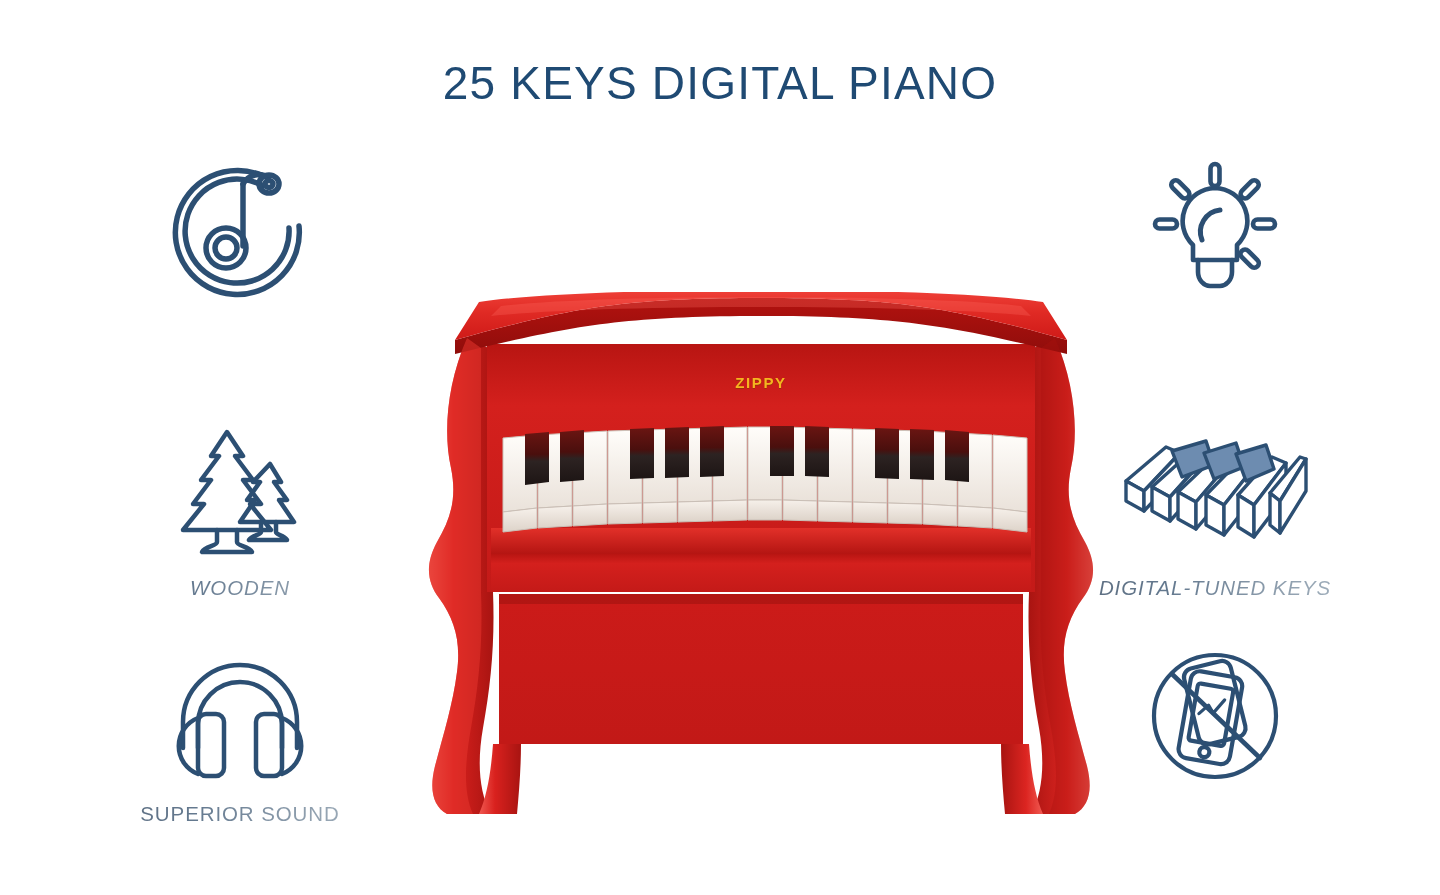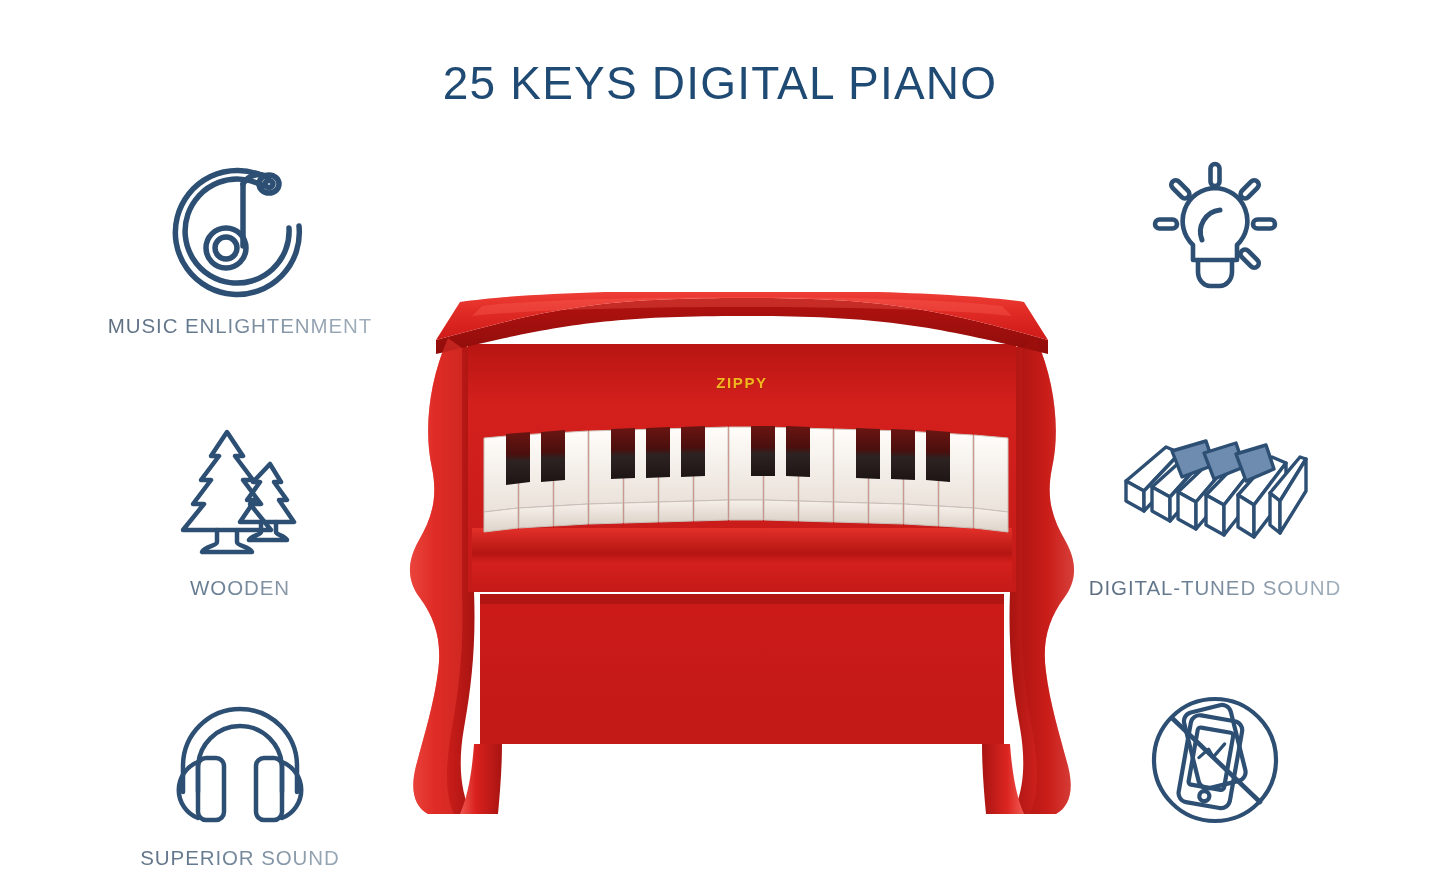--- a/index.html
+++ b/index.html
@@ -44,27 +44,27 @@
     white-space:nowrap;
     background:linear-gradient(100deg,#5b6b7d 0%,#64798f 35%,#8f9fae 72%,#a8b6c2 100%);
     -webkit-background-clip:text;
     background-clip:text;
     color:transparent;
     -webkit-text-fill-color:transparent;
   }
 
   
   .row-1 { position:absolute; top:158px; }
-  .row-2 { position:absolute; top:420px; }
-  .row-3 { position:absolute; top:690px; }
+  .row-2 { position:absolute; top:420px;font-style:italic; }
+  .row-3 { position:absolute; top:646px; }
 
   
   .piano {
     position:absolute;
-    left:402px; top:292px;
+    left:421px; top:292px;
     width:680px; height:528px;
   }
   .piano svg { display:block; }
   .brand {
     position:absolute;
     left:0; top:82px; width:680px;
     text-align:center;
     font-size:15px;
     font-weight:bold;
     letter-spacing:1.6px;
@@ -92,21 +92,20 @@
           <path d="M78 22 L78 84"></path>
 
           <circle cx="61" cy="86" r="20"></circle>
           <circle cx="61" cy="86" r="11"></circle>
 
           <path d="M78 22 C84 12 96 10 103 16"></path>
           <ellipse cx="104" cy="22" rx="10" ry="9"></ellipse>
           <ellipse cx="104" cy="22" rx="4" ry="3.5"></ellipse>
         </svg>
       </div>
-      <div class="flabel">MUSIC ENLIGHTENMENT</div>
     </div>
 
     <div class="feature row-2">
       <div class="icon-wrap">
         <svg width="150" height="142" viewBox="0 0 150 142" fill="none" stroke="#2c4f73" stroke-width="4.5" stroke-linecap="round" stroke-linejoin="round">
 
           <path d="M62 8
                    L78 32 L70 32
                    L88 56 L78 56
                    L96 80 L85 80
@@ -202,21 +201,21 @@
             <path d="M160 72 L186 30 L186 62 L160 104 Z"></path>
           </g>
 
           <g fill="#6d8cb0">
             <path d="M52 22 L86 12 L94 36 L62 48 Z"></path>
             <path d="M84 24 L116 14 L124 38 L94 50 Z"></path>
             <path d="M116 25 L146 16 L154 40 L126 52 Z"></path>
           </g>
         </svg>
       </div>
-      <div class="flabel">DIGITAL-TUNED SOUND</div>
+      <div class="flabel">DIGITAL-TUNED KEYS</div>
     </div>
 
     <div class="feature row-3">
       <div class="icon-wrap">
         <svg width="150" height="142" viewBox="0 0 150 142" fill="none" stroke="#2c4f73" stroke-width="4.2" stroke-linecap="round" stroke-linejoin="round">
 
           <circle cx="75" cy="66" r="61"></circle>
 
           <g transform="rotate(-14 75 66)">
             <rect x="54" y="14" width="48" height="78" rx="9"></rect>

